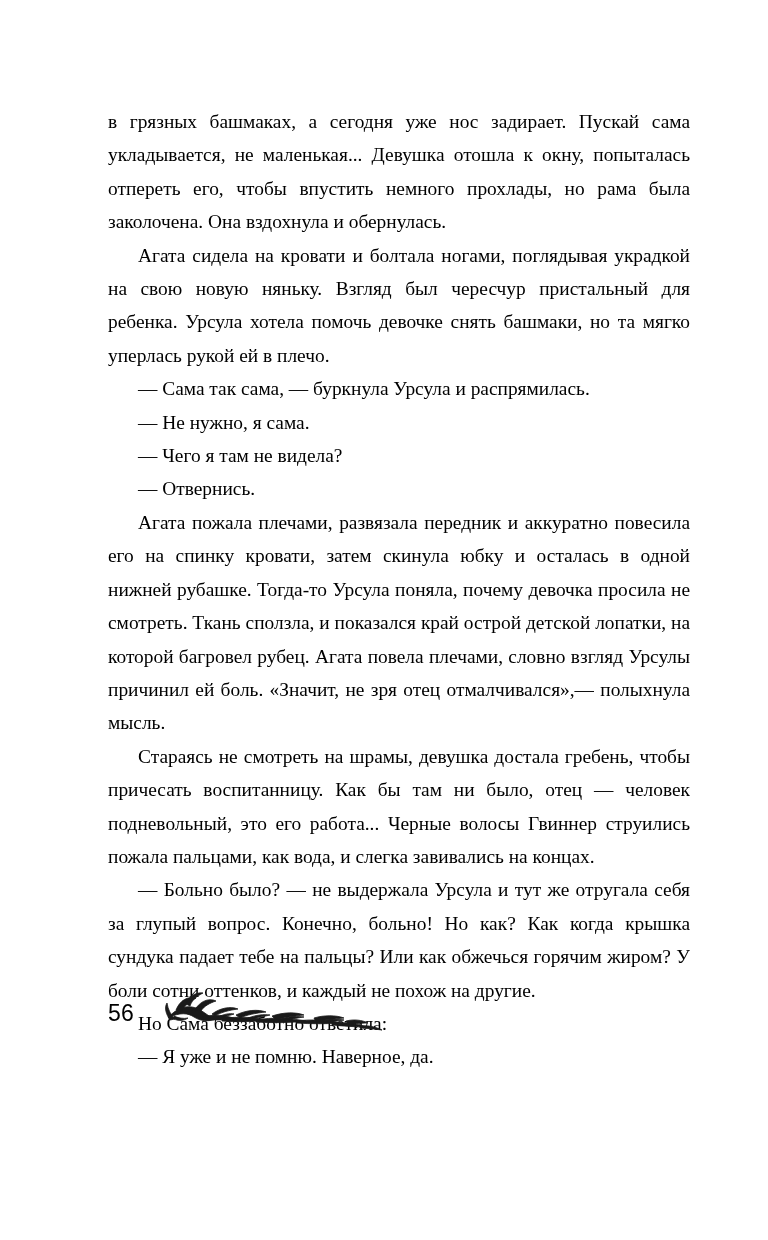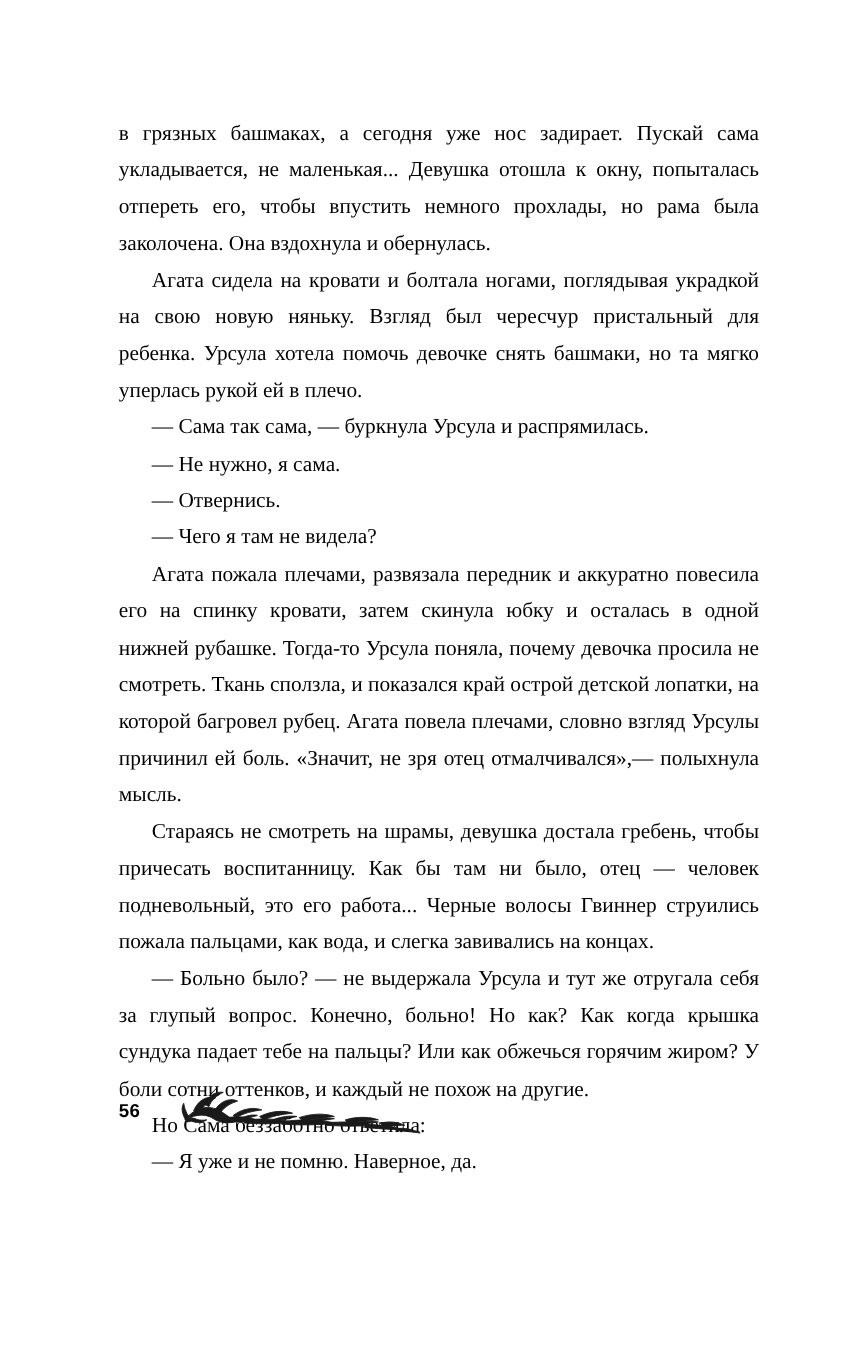--- a/index.html
+++ b/index.html
@@ -44,22 +44,22 @@
     left: 108px;
     bottom: 60px;
     width: 582px;
     height: 60px;
   }
   .page-number {
     position: absolute;
     left: 0;
     top: 16px;
     font-family: "Liberation Sans", sans-serif;
-    font-size: 17px;
-    font-weight: bold;
+    font-size: 23px;
+    font-weight: normal;
     letter-spacing: 0.2px;
     text-align: center;
   }
   .ornament {
     position: absolute;
     left: 48px;
     top: 0px;
     width: 230px;
     height: 56px;
   }
@@ -70,22 +70,22 @@
 </head>
 <body>
 
 <div class="page">
 
   <div class="text-body">
     <p class="noindent">в грязных башмаках, а сегодня уже нос задирает. Пускай сама укладывается, не маленькая... Девушка отошла к окну, попыталась отпереть его, чтобы впустить немного прохлады, но рама была заколочена. Она вздохнула и обернулась.</p>
     <p>Агата сидела на кровати и болтала ногами, поглядывая украдкой на свою новую няньку. Взгляд был чересчур пристальный для ребенка. Урсула хотела помочь девочке снять башмаки, но та мягко уперлась рукой ей в плечо.</p>
     <p class="dialogue">— Сама так сама, — буркнула Урсула и распрямилась.</p>
     <p class="dialogue">— Не нужно, я сама.</p>
+    <p class="dialogue">— Чего я там не видела?</p>
     <p class="dialogue">— Отвернись.</p>
-    <p class="dialogue">— Чего я там не видела?</p>
     <p>Агата пожала плечами, развязала передник и аккуратно повесила его на спинку кровати, затем скинула юбку и осталась в одной нижней рубашке. Тогда-то Урсула поняла, почему девочка просила не смотреть. Ткань сползла, и показался край острой детской лопатки, на которой багровел рубец. Агата повела плечами, словно взгляд Урсулы причинил ей боль. «Значит, не зря отец отмалчивался»,— полыхнула мысль.</p>
     <p>Стараясь не смотреть на шрамы, девушка достала гребень, чтобы причесать воспитанницу. Как бы там ни было, отец — человек подневольный, это его работа... Черные волосы Гвиннер струились пожала пальцами, как вода, и слегка завивались на концах.</p>
     <p class="dialogue">— Больно было? — не выдержала Урсула и тут же отругала себя за глупый вопрос. Конечно, больно! Но как? Как когда крышка сундука падает тебе на пальцы? Или как обжечься горячим жиром? У боли сотни оттенков, и каждый не похож на другие.</p>
     <p>Но Сама беззаботно ответила:</p>
     <p class="dialogue">— Я уже и не помню. Наверное, да.</p>
   </div>
 
   <div class="footer">
     <div class="page-number">56</div>
     <div class="ornament">

